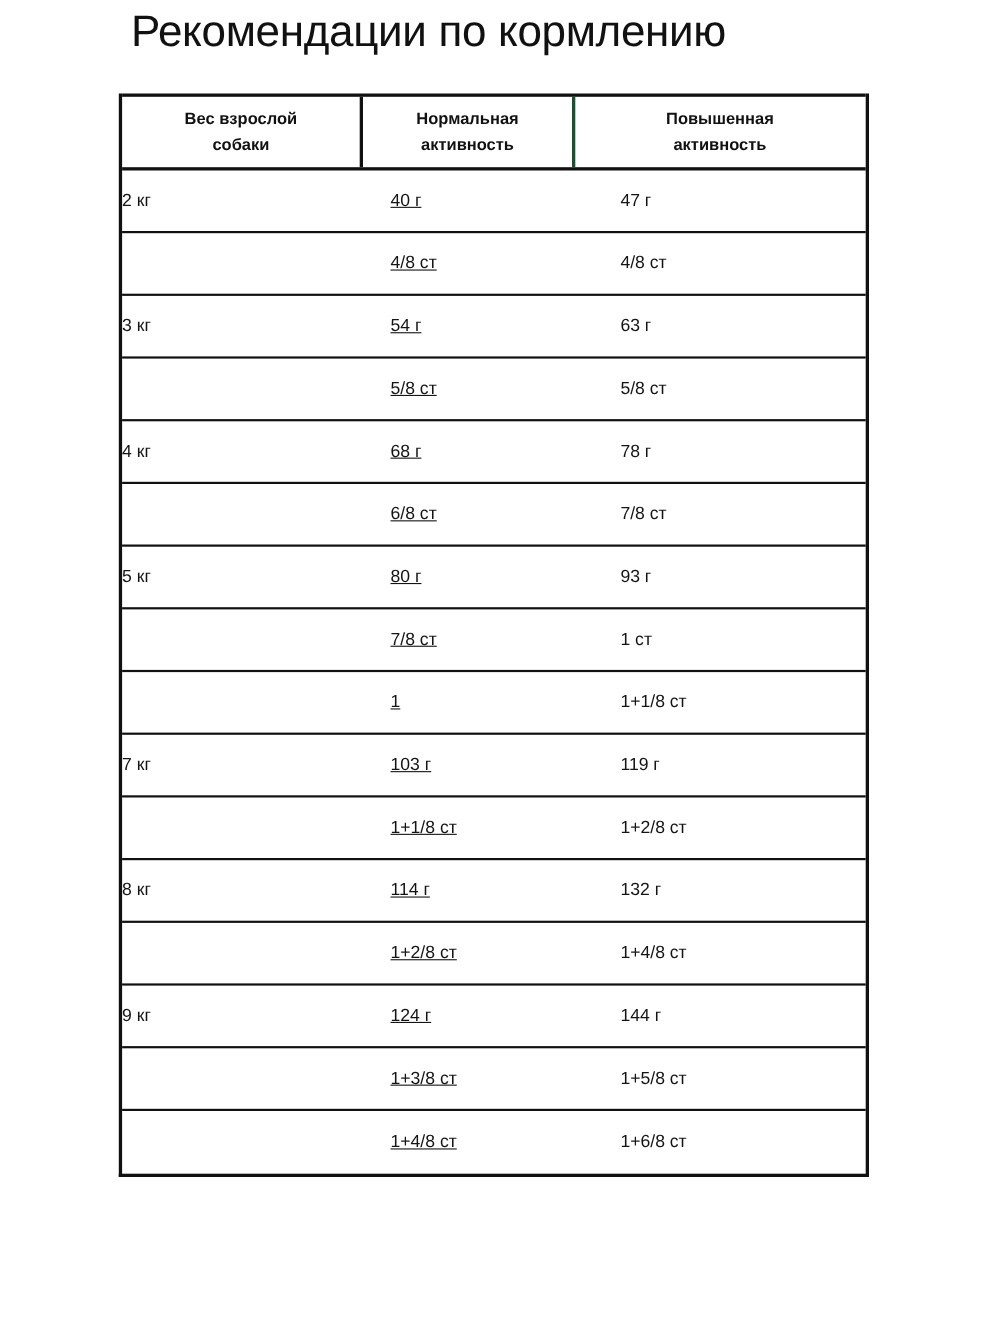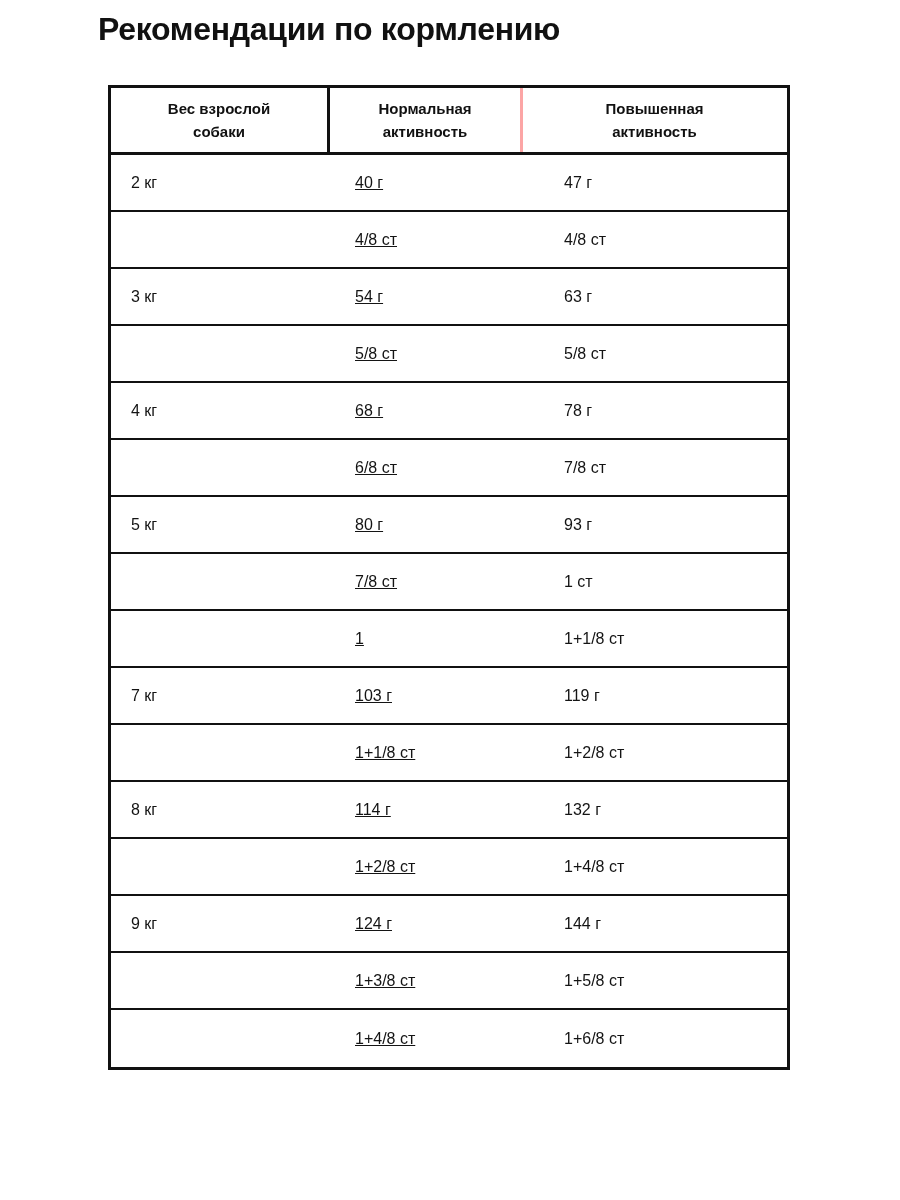--- a/index.html
+++ b/index.html
@@ -12,25 +12,25 @@
     width: 900px;
     height: 1200px;
     background: #ffffff;
     font-family: "Liberation Sans", "DejaVu Sans", sans-serif;
     overflow: hidden;
   }
 
   
   .title {
     position: absolute;
-    left: 98px;
+    left: 119px;
     top: 10px;
     width: 600px;
-    font-size: 32px;
-    font-weight: bold;
+    font-size: 40px;
+    font-weight: normal;
     color: #111111;
     letter-spacing: -0.3px;
     line-height: 38px;
     white-space: nowrap;
   }
 
   
   .table {
     position: absolute;
     left: 108px;
@@ -57,42 +57,42 @@
     align-items: center;
     justify-content: center;
     box-sizing: border-box;
     font-size: 15px;
     font-weight: bold;
     color: #111111;
     line-height: 23px;
     text-align: center;
   }
   .th-w   { width: 219px; border-right: 3px solid #111111; }
-  .th-nor { width: 193px; border-right: 3px solid #fca5a5; align-items: center; }
+  .th-nor { width: 193px; border-right: 3px solid #14532d; align-items: center; }
   .th-hig { width: 263px; border-radius: 22px; }
   .th-line { display: block; }
 
   
   .tbody { display: block; }
   .row {
     display: flex;
     height: 57px;
     box-sizing: border-box;
     border-bottom: 2px solid #111111;
   }
   .row:last-child { border-bottom: none; }
   .cell {
     display: flex;
     align-items: center;
     box-sizing: border-box;
     font-size: 16px;
     color: #141414;
     white-space: nowrap;
   }
-  .c-weight { width: 219px; padding-left: 20px; }
+  .c-weight { width: 219px; }
   .c-normal { width: 234px; padding-left: 25px; text-decoration: underline; }
   .c-high   { width: 223px; padding-left: 0px; }
 </style>
 </head>
 <body>
 
 <div class="page">
 
   <div class="title">Рекомендации по кормлению</div>
 

